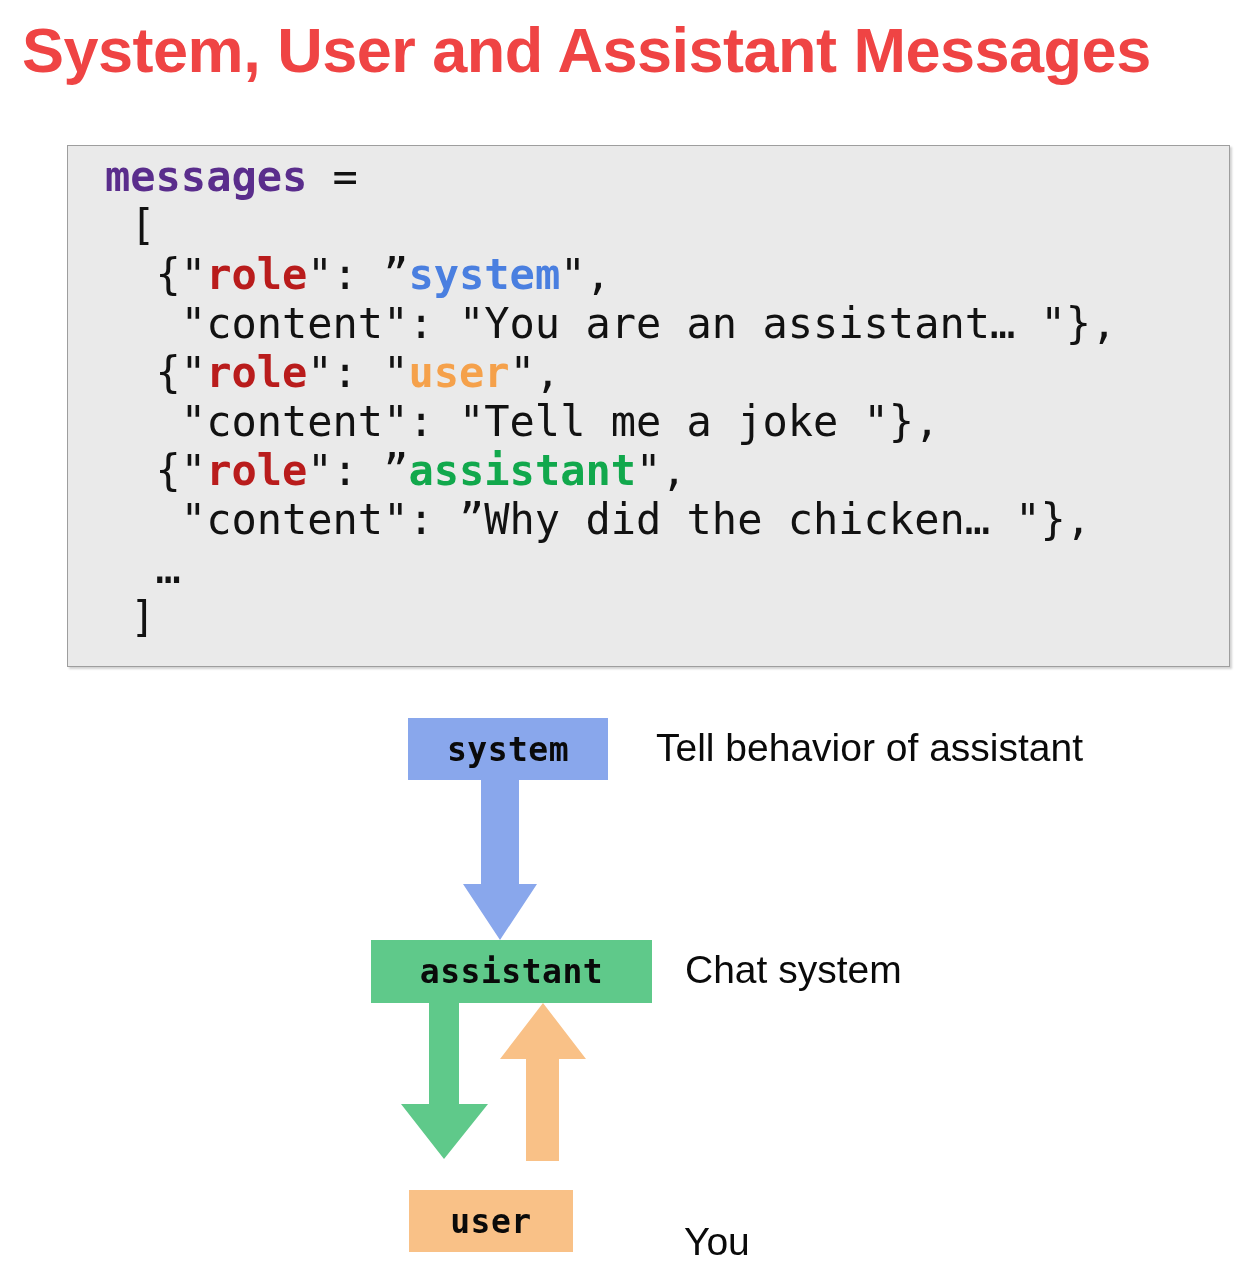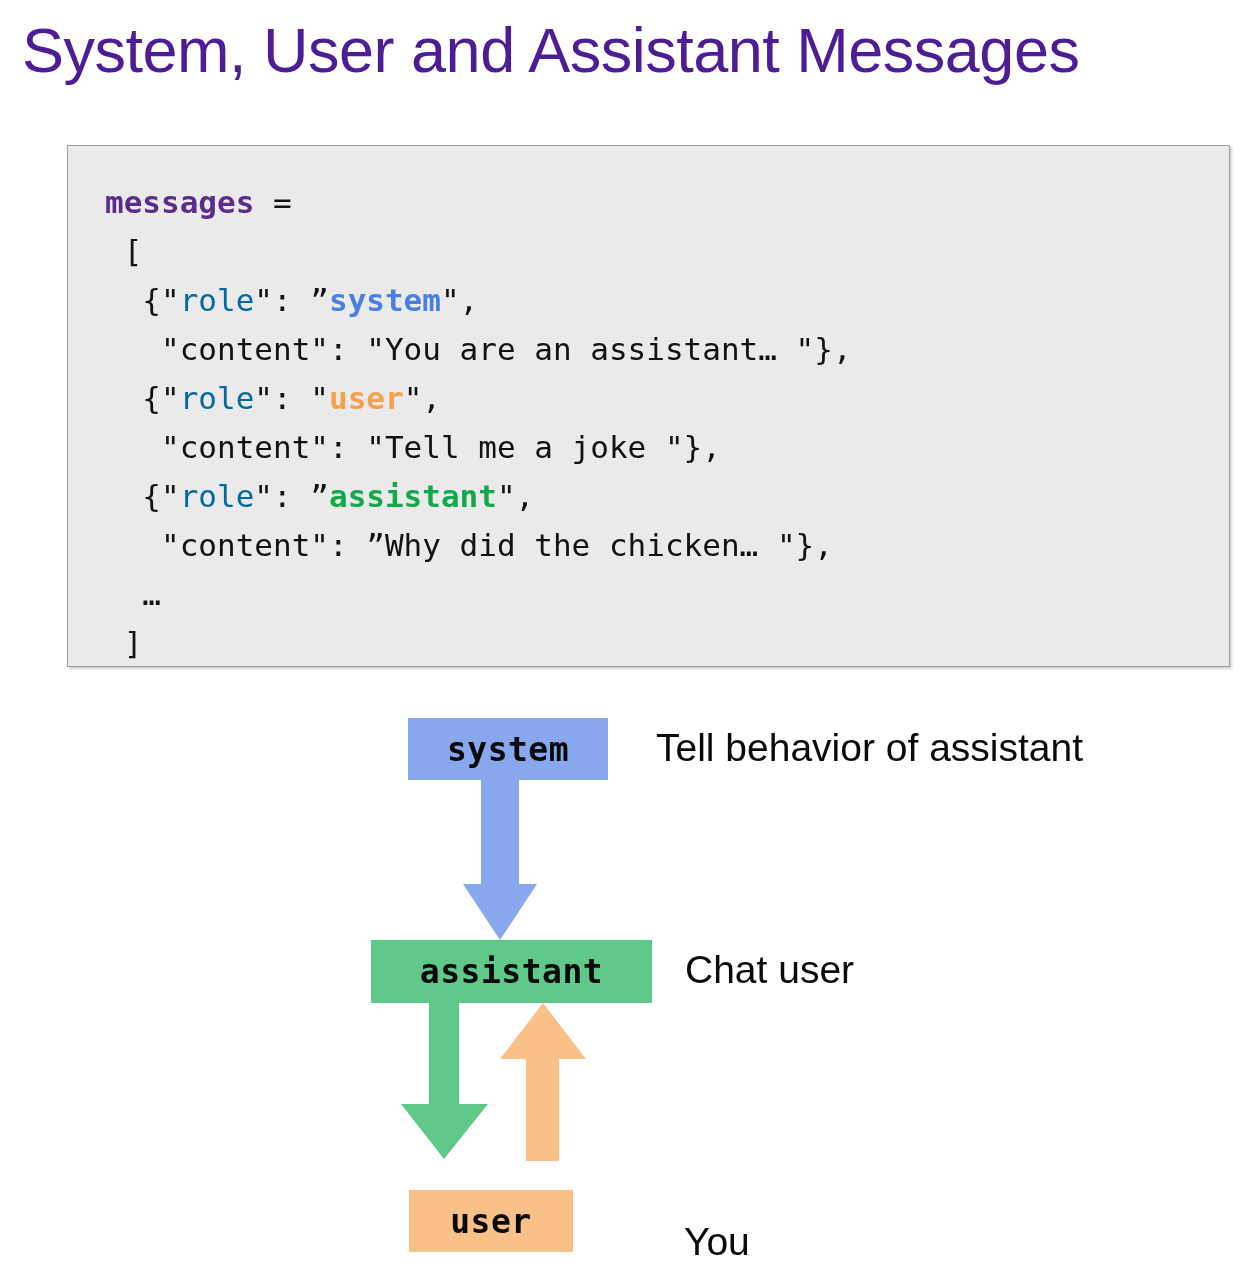--- a/index.html
+++ b/index.html
@@ -17,53 +17,53 @@
   }
 
   
   #slide-title {
     position: absolute;
     left: 22px;
     top: 14px;
     width: 1220px;
     font-family: "Liberation Sans", sans-serif;
     font-size: 63px;
-    font-weight: 400;
+    font-weight: 700;
     letter-spacing: -0.5px;
-    color: #4c1d95;
+    color: #ef4444;
     white-space: nowrap;
     line-height: 1.15;
   }
 
   
   #code-block {
     position: absolute;
     left: 67px;
     top: 145px;
     width: 1163px;
     height: 522px;
     background: #eaeaea;
     border: 1px solid #9e9e9e;
     box-sizing: border-box;
     box-shadow: 2px 2px 2px rgba(0,0,0,0.18);
     overflow: hidden;
   }
   #code-lines {
     position: absolute;
     left: 37px;
-    top: 32px;
+    top: 6px;
     font-family: "DejaVu Sans Mono", "Liberation Mono", monospace;
-    font-size: 31px;
+    font-size: 42px;
     line-height: 49px;
     color: #121212;
     white-space: pre;
   }
   .code-line { white-space: pre; }
   .tok-var      { color: #5a2d8c; font-weight: bold; }
-  .tok-key      { color: #0369a1; font-weight: normal; }
+  .tok-key      { color: #b91c1c; font-weight: bold; }
   .tok-system   { color: #4a7fe0; font-weight: bold; }
   .tok-user     { color: #f5a14b; font-weight: bold; }
   .tok-assistant{ color: #11a84c; font-weight: bold; }
   .tok-plain    { color: #121212; }
 
   
   #diagram { position: absolute; left: 0; top: 690px; width: 1260px; height: 592px; }
 
   .role-box {
     position: absolute;
@@ -113,21 +113,21 @@
   </div>
   <div id="label-system" class="side-label">Tell behavior of assistant</div>
 
   <svg id="arrow-system-to-assistant" class="arrow-svg" viewBox="0 0 90 162">
     <polygon points="26,0 64,0 64,104 82,104 45,160 8,104 26,104" fill="#89a7ec"></polygon>
   </svg>
 
   <div id="box-assistant" class="role-box" style="background: rgb(95, 201, 138);">
     <span>assistant</span>
   </div>
-  <div id="label-assistant" class="side-label">Chat user</div>
+  <div id="label-assistant" class="side-label">Chat system</div>
 
   <svg id="arrow-assistant-to-user" class="arrow-svg" viewBox="0 0 100 158">
     <polygon points="29,0 59,0 59,101 88,101 44,156 1,101 29,101" fill="#5fc98a"></polygon>
   </svg>
 
   <svg id="arrow-user-to-assistant" class="arrow-svg" viewBox="0 0 90 158">
     <polygon points="45,0 88,56 61,56 61,158 28,158 28,56 2,56" fill="#f9c187"></polygon>
   </svg>
 
   <div id="box-user" class="role-box" style="background: rgb(249, 193, 135);">

